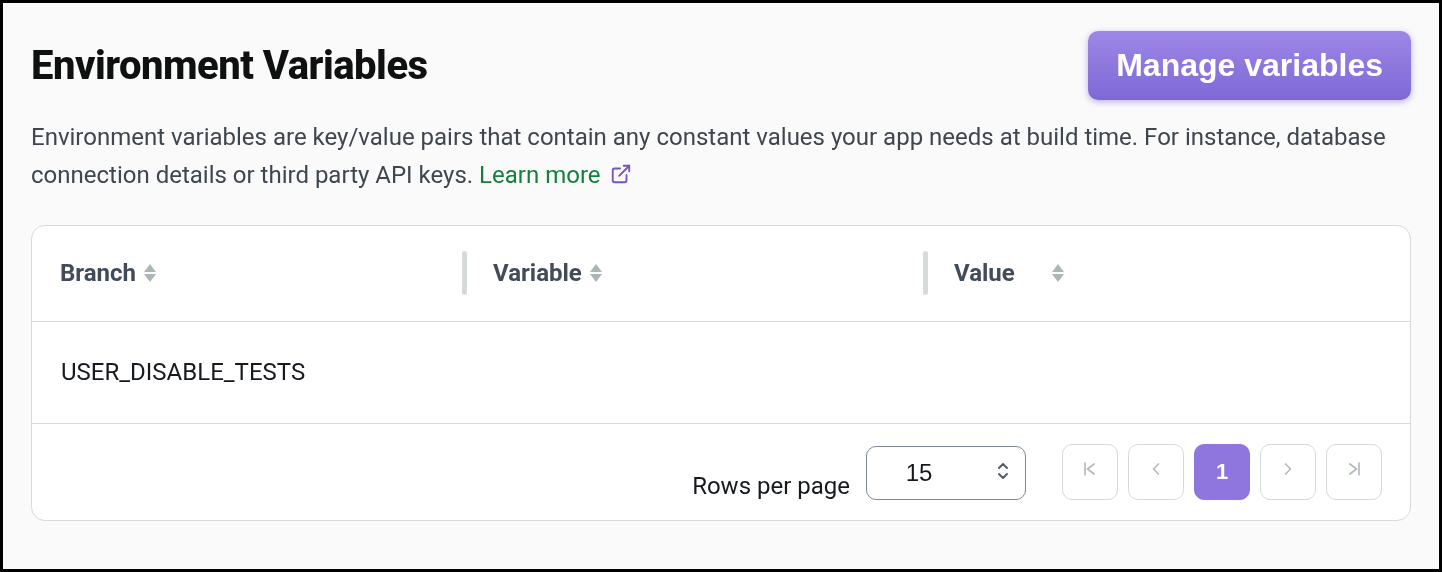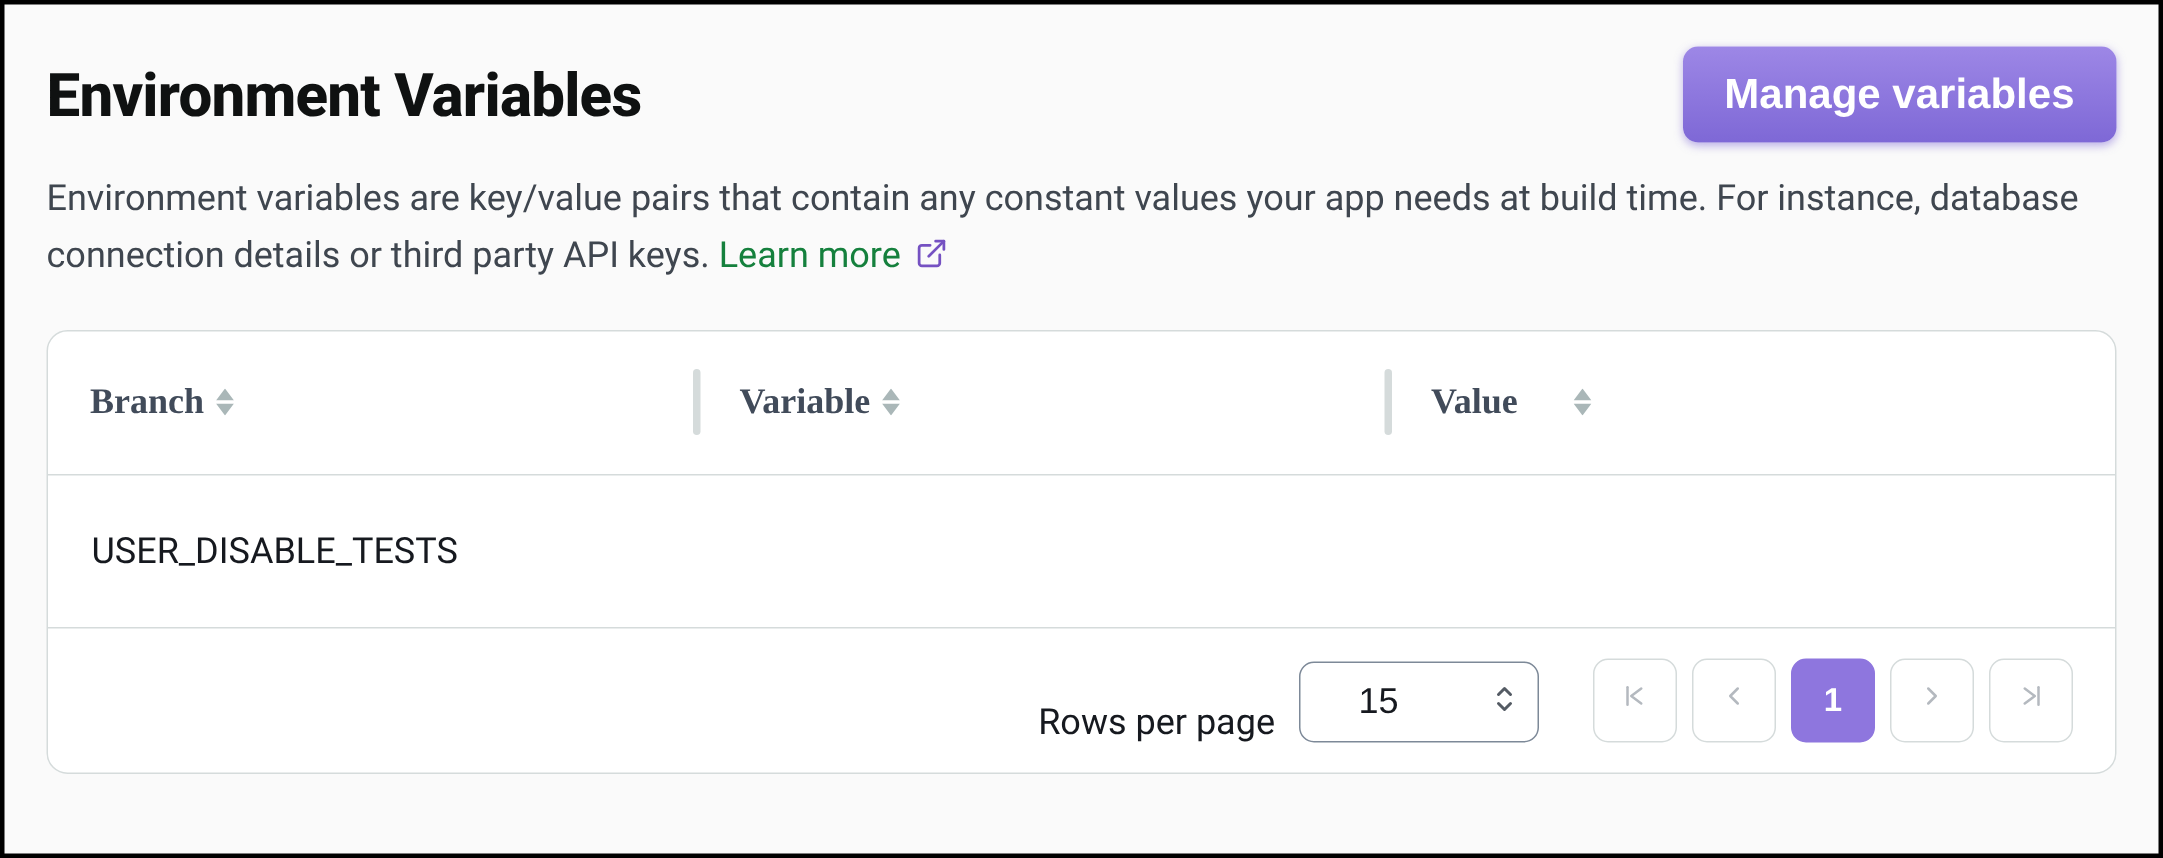--- a/index.html
+++ b/index.html
@@ -25,21 +25,21 @@
   .title {
     font-size: 40px;
     font-weight: 800;
     letter-spacing: -0.5px;
     color: #0f1111;
   }
   .manage-btn {
     background: linear-gradient(180deg, #9d87e6 0%, #7e68d6 100%);
     color: #ffffff;
     font-weight: 700;
-    font-size: 28px;
+    font-size: 32px;
     border: none;
     border-radius: 10px;
     padding: 16px 28px;
     cursor: pointer;
     box-shadow: 0 2px 6px rgba(126,104,214,0.5);
   }
   .desc {
     font-size: 24px;
     line-height: 1.6;
     color: #3f464f;
@@ -79,21 +79,20 @@
   }
   .col-branch { flex: 0 0 432px; }
   .col-variable { flex: 0 0 460px; }
   .col-value { flex: 1 1 auto; gap: 29px; }
   .col-head {
     font-weight: 700;
     color: #414b5a;
     position: relative;
     display: flex;
     align-items: center;
-    font-family: Liberation Serif, serif;
   }
   .sort-icon {
     display: inline-flex;
     flex-direction: column;
     margin-left: 8px;
     line-height: 0;
   }
   .sort-icon svg { display: block; }
   .col-sep {
     width: 1px;

